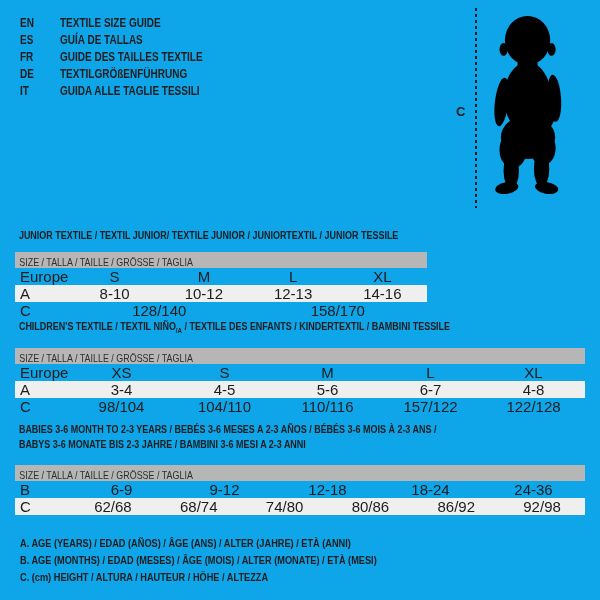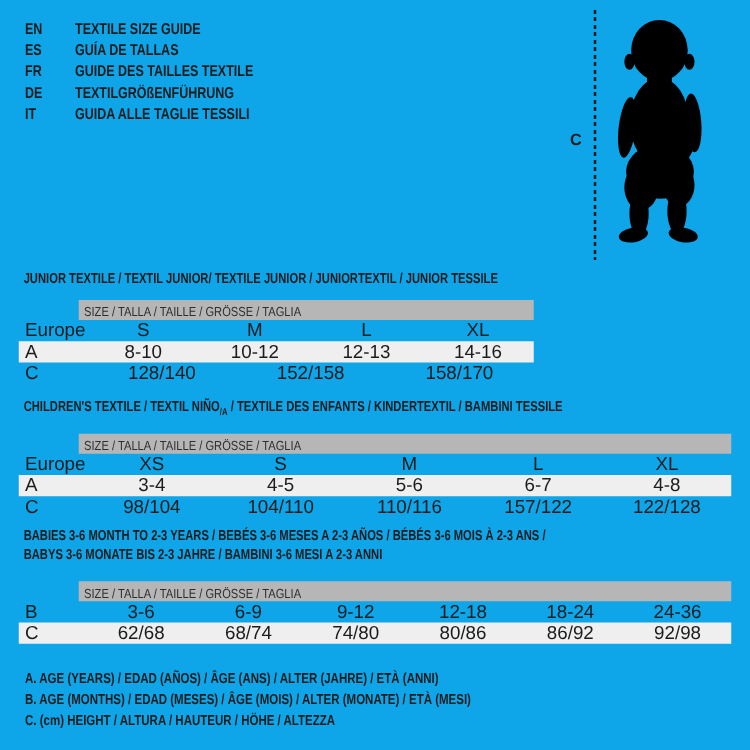--- a/index.html
+++ b/index.html
@@ -20,32 +20,32 @@
   
   .measure-line {
     position:absolute; left:475px; top:8px; width:2px; height:200px;
     background:repeating-linear-gradient(to bottom,#1c1c1c 0 3px,transparent 3px 6px);
   }
   .figure-label { position:absolute; left:456px; top:104px; font-weight:700; font-size:13px; }
   .silhouette { position:absolute; left:485px; top:7px; }
 
   
   .size-table { position:absolute; }
-  .t1 { left:15px; top:216px; width:412px; }
+  .t1 { left:15px; top:228px; width:412px; }
   .t2 { left:15px; top:319px; width:570px; }
   .t3 { left:15px; top:422px; width:570px; }
   .t-title {
     margin:0 0 10px 0; padding-left:5px; font-size:11.5px; font-weight:700;
     line-height:14px; white-space:nowrap;
     transform:scaleX(0.78); transform-origin:0 50%;
   }
   .t3 .t-title { margin-bottom:13px; line-height:15px; }
   .t-title .sub { font-size:8px; vertical-align:sub; }
   .t-title-line { display:block; }
-  .t-bar { height:16px; background:#b6b6b6;margin-left:48px; }
+  .t-bar { height:16px; background:#b6b6b6; }
   .t-bar-text {
     display:inline-block; padding-left:5px; line-height:16px; font-size:10.5px;
     color:#2e2e2e; white-space:nowrap;
     transform:scaleX(0.85); transform-origin:0 50%;
   }
   .t-row { display:flex; height:17px; line-height:17px; font-size:15px; }
   .t-row.alt { background:#efefef; }
   .t-label { width:55px; padding-left:5px; box-sizing:border-box; }
   .t-cell { flex:1; text-align:center; }
 
@@ -121,21 +121,20 @@
     <div class="t-row alt">
       <span class="t-label">A</span>
       <span class="t-cell">8-10</span>
       <span class="t-cell">10-12</span>
       <span class="t-cell">12-13</span>
       <span class="t-cell">14-16</span>
     </div>
     <div class="t-row">
       <span class="t-label">C</span>
       <span class="t-cell">128/140</span>
-      <span class="t-cell">152/158</span>
       <span class="t-cell">158/170</span>
     </div>
   </section>
 
   <section class="size-table t2">
     <h2 class="t-title"><span>CHILDREN'S TEXTILE / TEXTIL NIÑO</span><span class="sub">/A</span><span> / TEXTILE DES ENFANTS / KINDERTEXTIL / BAMBINI TESSILE</span></h2>
     <div class="t-bar">
       <span class="t-bar-text">SIZE / TALLA / TAILLE / GRÖSSE / TAGLIA</span>
     </div>
     <div class="t-row">
@@ -167,21 +166,20 @@
   <section class="size-table t3">
     <h2 class="t-title">
       <span class="t-title-line">BABIES 3-6 MONTH TO 2-3 YEARS / BEBÉS 3-6 MESES A 2-3 AÑOS / BÉBÉS 3-6 MOIS À 2-3 ANS /</span>
       <span class="t-title-line">BABYS 3-6 MONATE BIS 2-3 JAHRE / BAMBINI 3-6 MESI A 2-3 ANNI</span>
     </h2>
     <div class="t-bar">
       <span class="t-bar-text">SIZE / TALLA / TAILLE / GRÖSSE / TAGLIA</span>
     </div>
     <div class="t-row">
       <span class="t-label">B</span>
-      <span class="t-cell">3-6</span>
       <span class="t-cell">6-9</span>
       <span class="t-cell">9-12</span>
       <span class="t-cell">12-18</span>
       <span class="t-cell">18-24</span>
       <span class="t-cell">24-36</span>
     </div>
     <div class="t-row alt">
       <span class="t-label">C</span>
       <span class="t-cell">62/68</span>
       <span class="t-cell">68/74</span>

